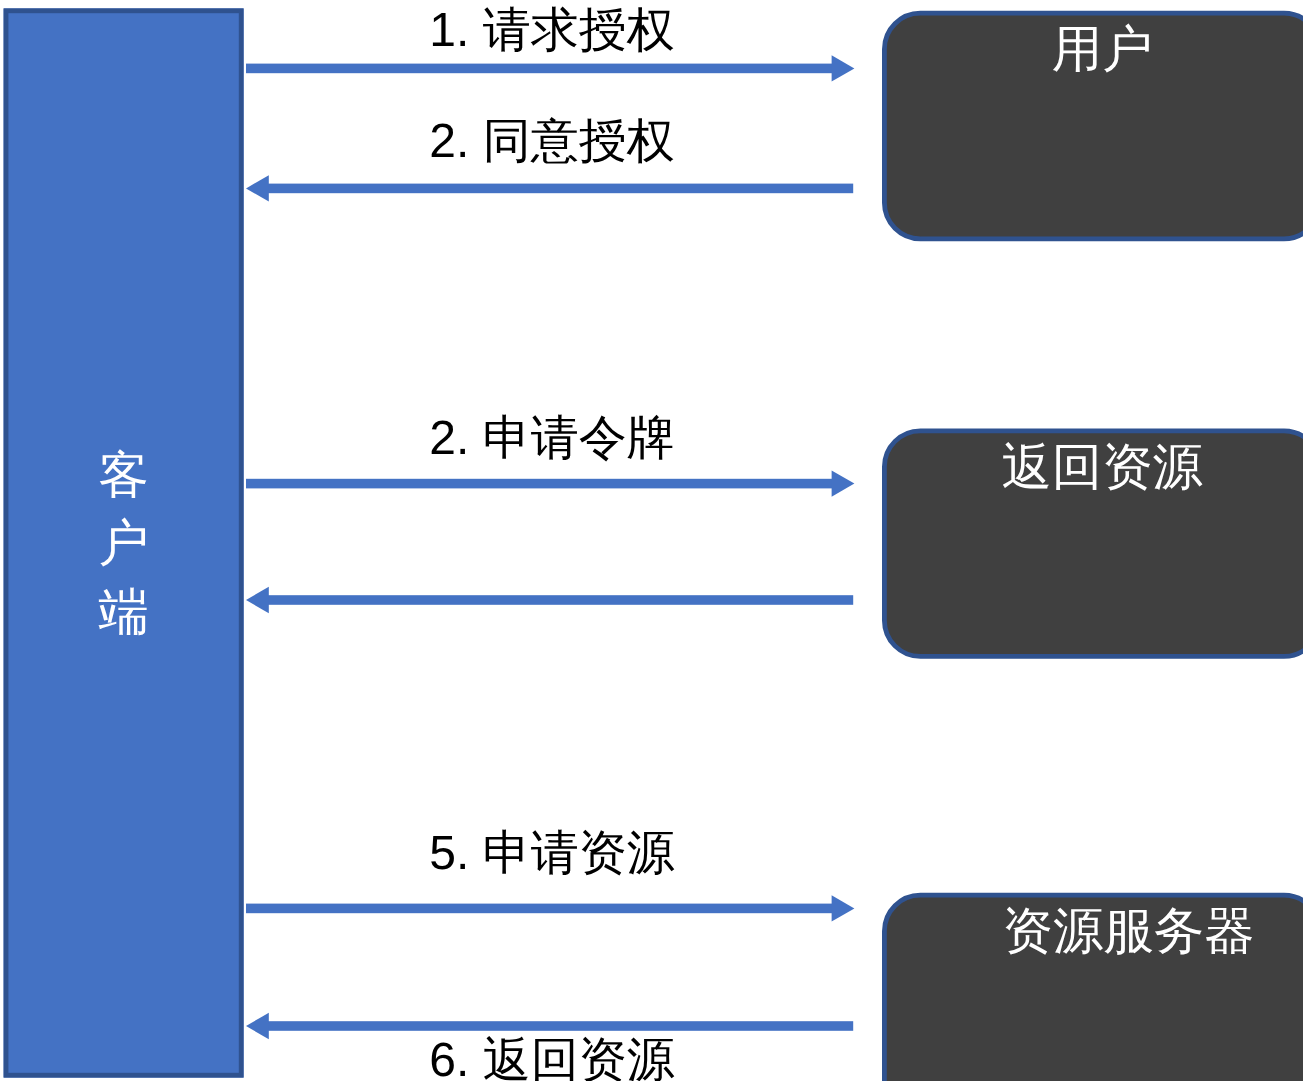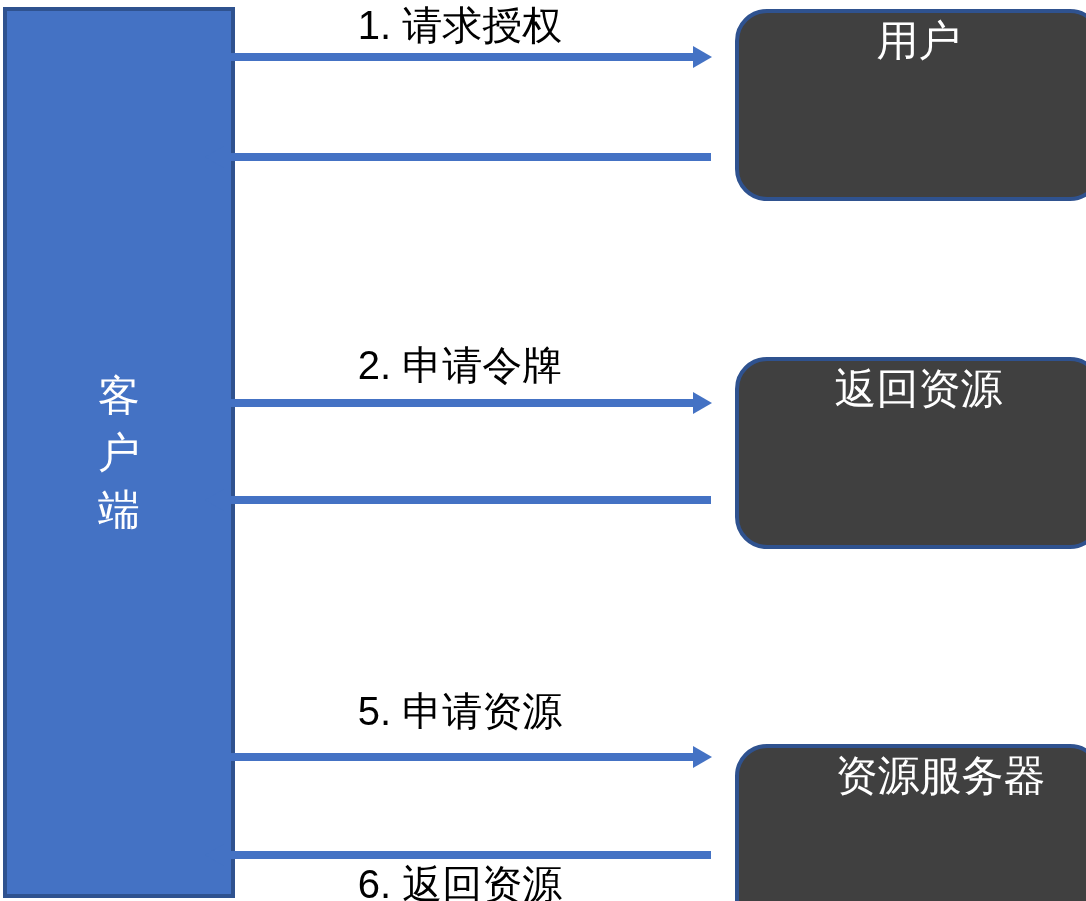--- a/index.html
+++ b/index.html
@@ -13,21 +13,21 @@
     width: 1086px;
     height: 901px;
     background: #ffffff;
     overflow: hidden;
   }
   
   .client-box {
     position: absolute;
     left: 3px;
     top: 7px;
-    width: 232px;
+    width: 200px;
     height: 891px;
     background: #4472C4;
     border: 4px solid #2F528F;
     box-sizing: border-box;
     display: flex;
     align-items: center;
     justify-content: center;
   }
   .client-box .vlabel {
     width: 46px;
@@ -129,20 +129,21 @@
     <span>返回资源</span>
   </div>
   <div class="entity-box entity-resource">
     <span>资源服务器</span>
   </div>
 
   <div class="arrow-label lbl-1">1. 请求授权</div>
   <div class="arrow-line line-r y1-line"></div>
   <div class="arrow-head-right head-r y1-head"></div>
 
+  <div class="arrow-label lbl-2">2. 同意授权</div>
   <div class="arrow-line line-l y2-line"></div>
   <div class="arrow-head-left head-l y2-head"></div>
 
   <div class="arrow-label lbl-3">2. 申请令牌</div>
   <div class="arrow-line line-r y3-line"></div>
   <div class="arrow-head-right head-r y3-head"></div>
 
   <div class="arrow-line line-l y4-line"></div>
   <div class="arrow-head-left head-l y4-head"></div>
 

